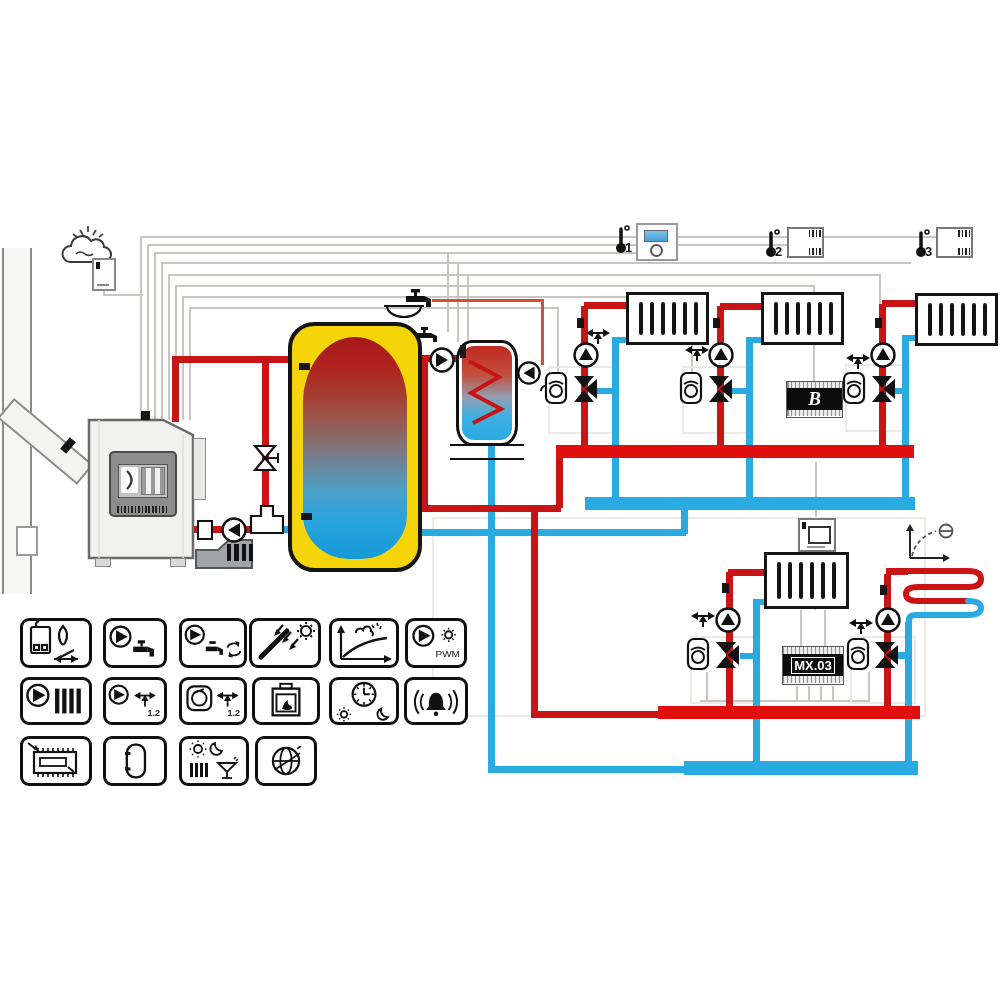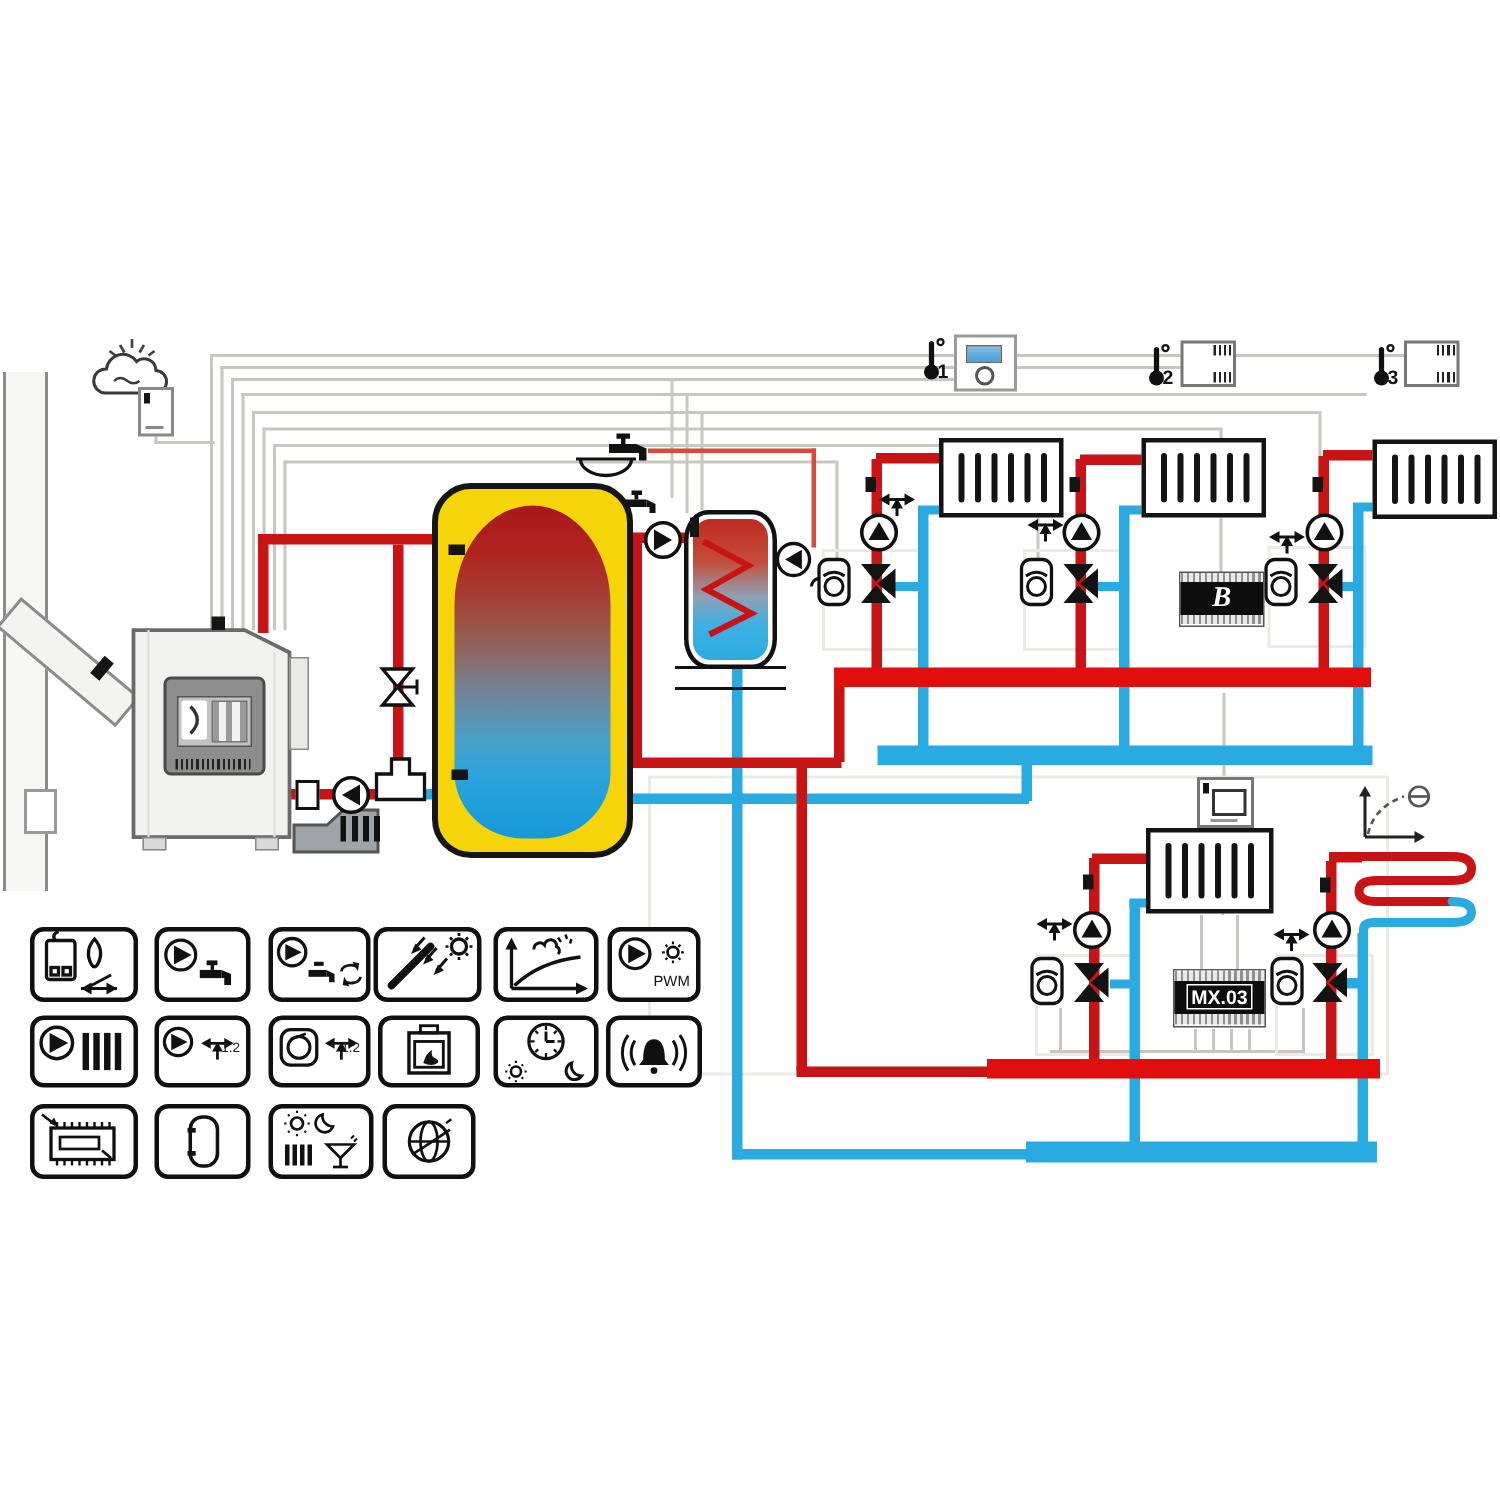--- a/index.html
+++ b/index.html
@@ -11,21 +11,21 @@
   .pb{background:#29abe2;}
   .bar{background:#e10e0e;}
   .cbar{background:#29abe2;}
   .wire{background:#c9c5c0;}
   .tick{background:#151515;}
   .grp{border:2px solid #edeae6;}
   .tile{border:3.5px solid #101010;border-radius:9px;background:#fff;box-sizing:border-box;}
   .rad{border:3px solid #141414;background:#fff;display:flex;gap:7px;padding:7px 10px;box-sizing:border-box;}
   .rad i{flex:1;border:2.5px solid #141414;border-radius:5px;background:#fff;}
   .num{font-weight:bold;font-size:13px;color:#111;}
-  .ratio{position:absolute;right:4px;bottom:19px;font-size:9px;color:#222;font-weight:normal;}
+  .ratio{position:absolute;right:4px;bottom:4px;font-size:9px;color:#222;font-weight:bold;}
   svg{display:block;overflow:visible;}
   .teeth{background:repeating-linear-gradient(90deg,#222 0 1.5px,transparent 1.5px 3.5px);}
   .band{background:repeating-linear-gradient(90deg,#909090 0 1.5px,#eaeaea 1.5px 4px);}
 </style>
 </head>
 <body>
 
 <div id="canvas">
 
   <div class="a wire" style="left:140px;top:236px;width:1.5px;height:184px"></div>

